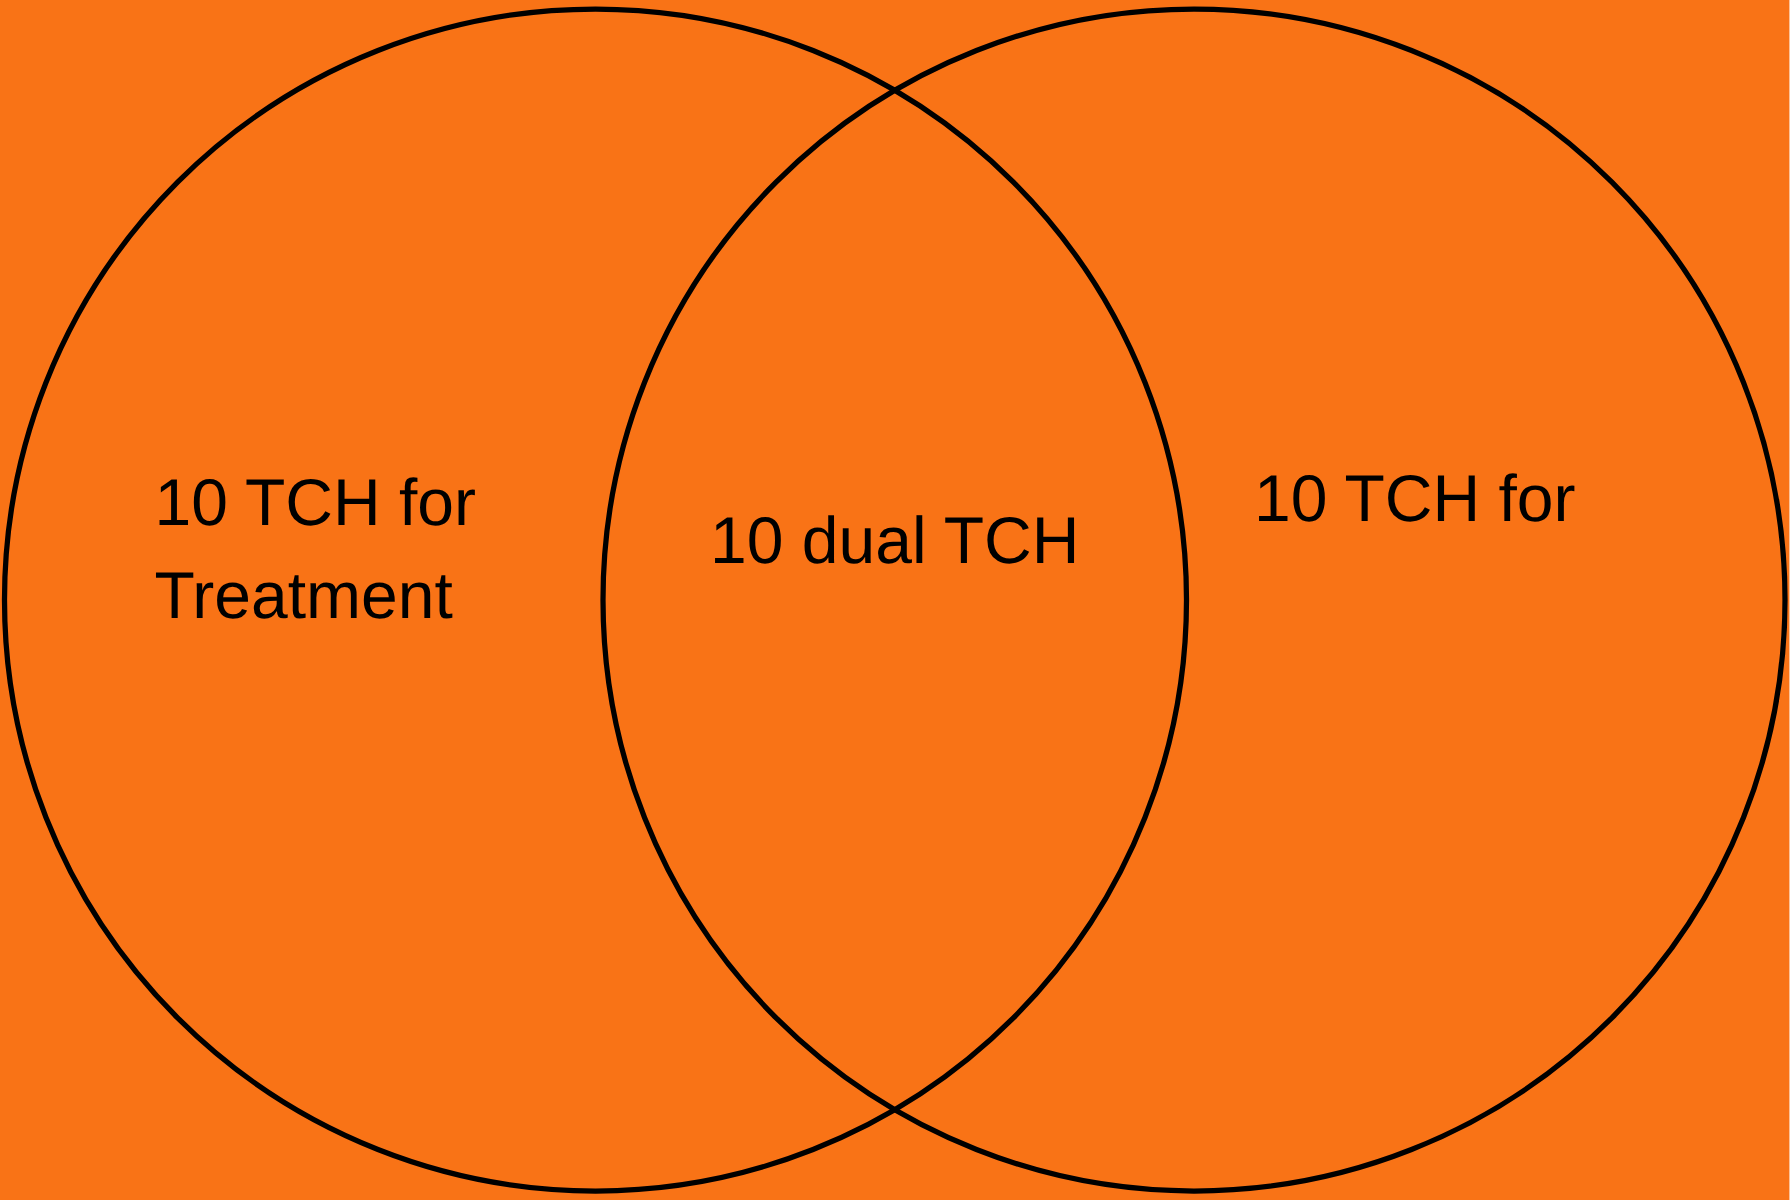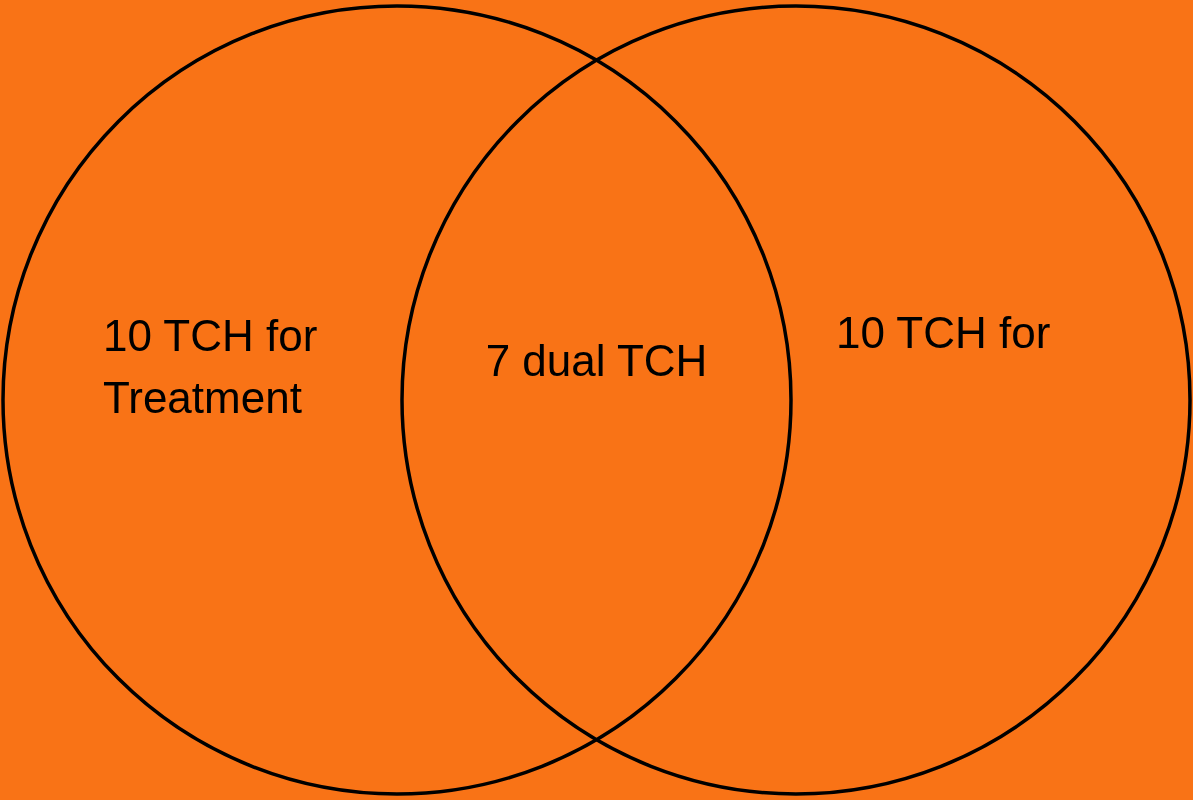--- a/index.html
+++ b/index.html
@@ -55,20 +55,20 @@
     <circle cx="397" cy="400" r="394" fill="none" stroke-width="3.5" stroke="#000000"></circle>
     <circle cx="796" cy="400" r="394" fill="none" stroke-width="3.5" stroke="#000000"></circle>
   </svg>
 
   <div class="venn-label label-left">
     <div>10 TCH for</div>
     <div>Treatment</div>
   </div>
 
   <div class="venn-label label-center">
-    <div>7 dual TCH</div>
+    <div>10 dual TCH</div>
   </div>
 
   <div class="venn-label label-right">
     <div>10 TCH for</div>
   </div>
 
 </div>
 
 </body></html>

